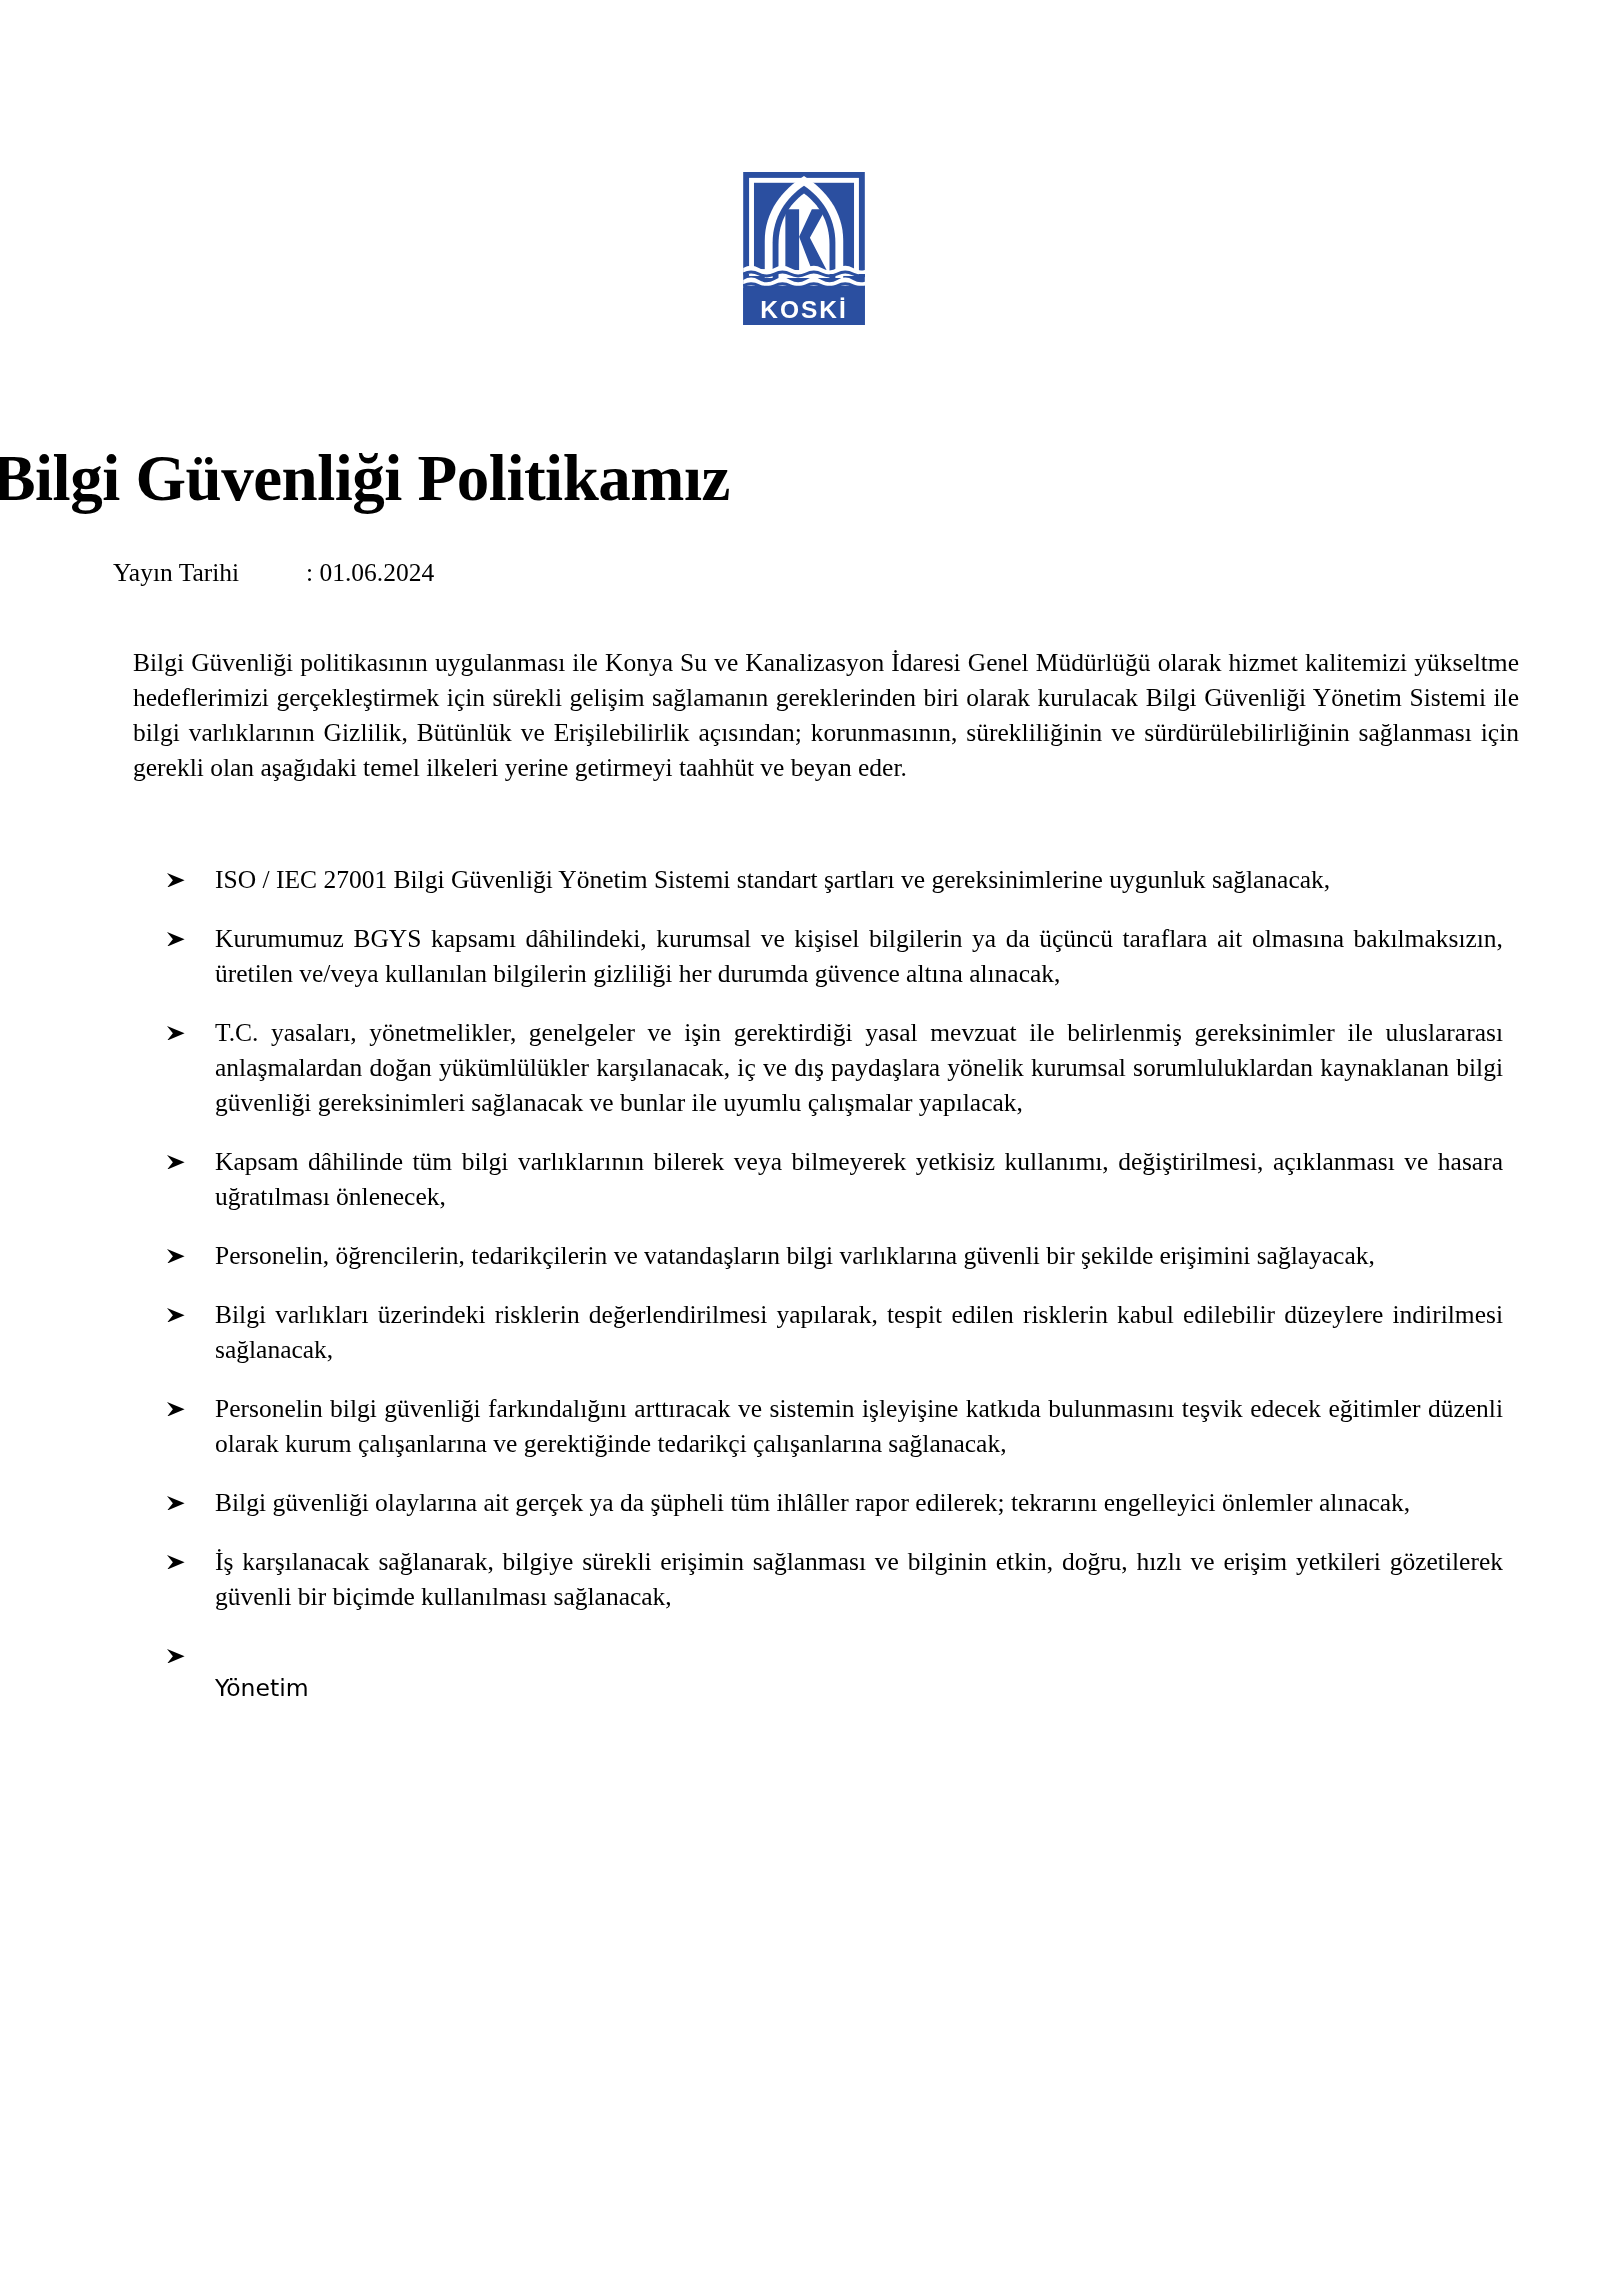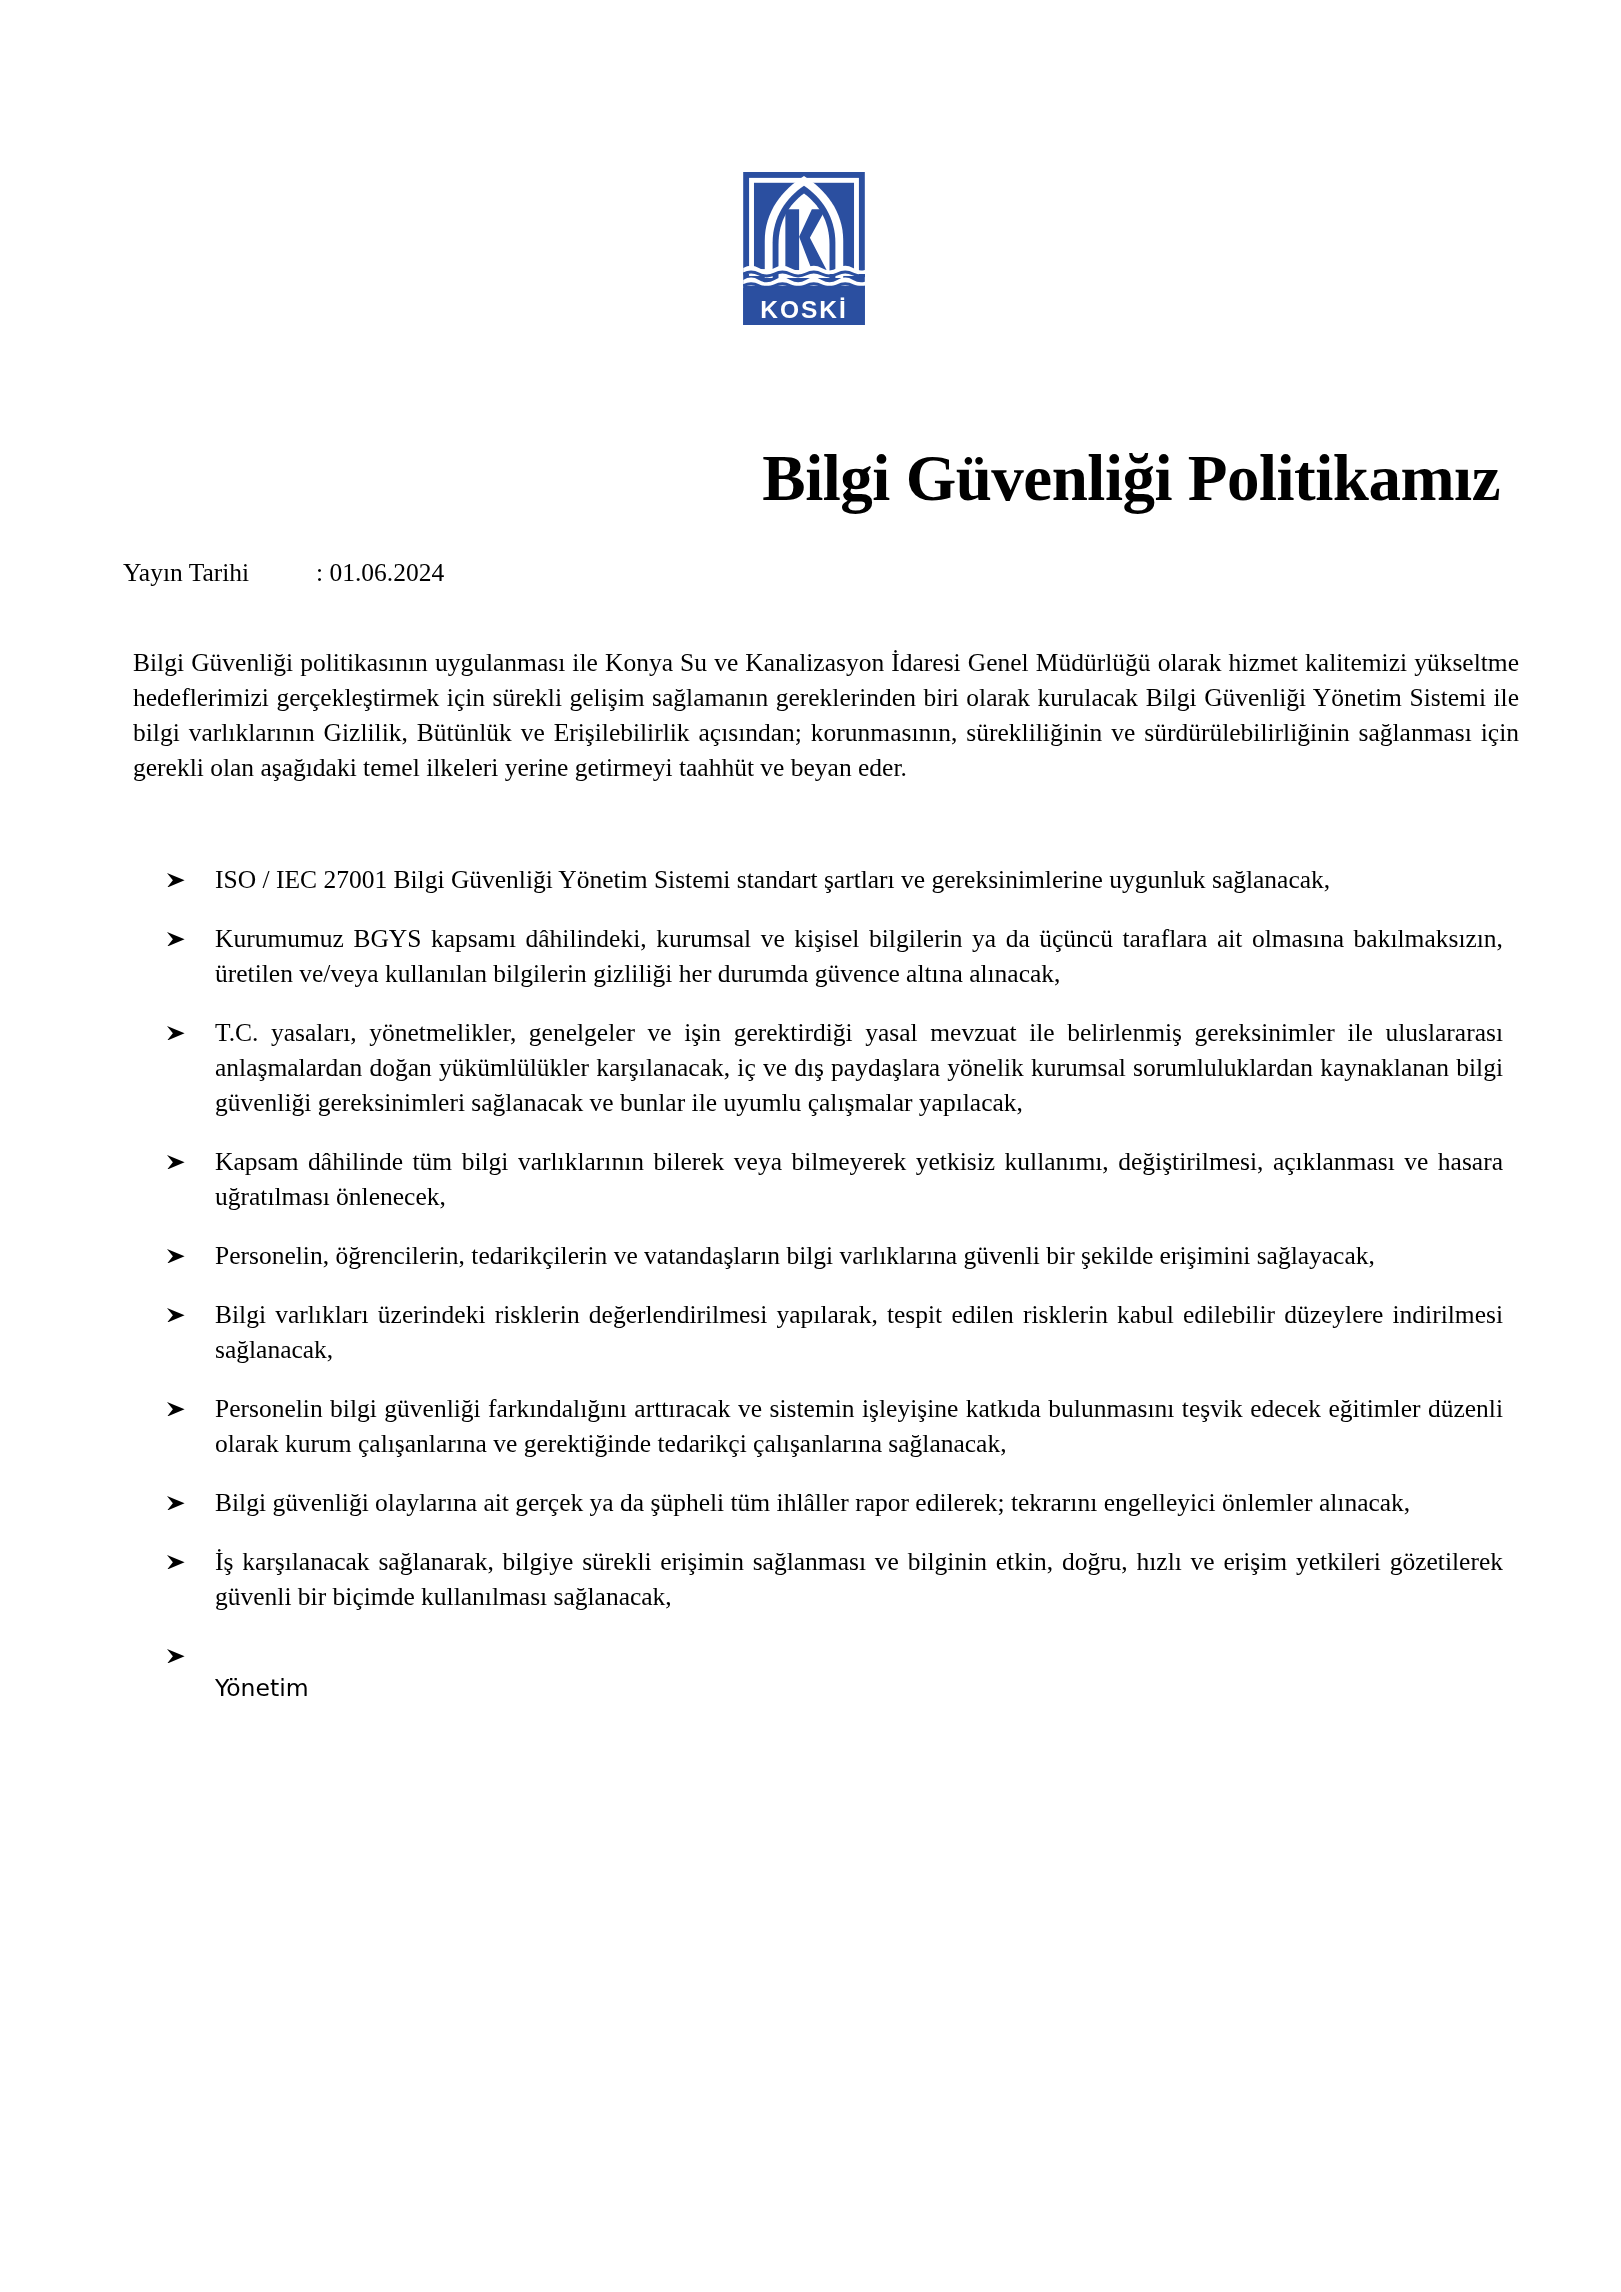--- a/index.html
+++ b/index.html
@@ -1,26 +1,26 @@
 <!DOCTYPE html>
 <html><head>
 <meta charset="utf-8">
 <style>
   html, body { margin: 0; padding: 0; background: #ffffff; }
   body { width: 1621px; height: 2293px; position: relative; overflow: hidden; color: #000; }
   .page { position: absolute; left: 0; top: 0; width: 1621px; height: 2293px; }
   .logo { position: absolute; left: 743px; top: 172px; width: 122px; height: 153px; }
   .title {
     position: absolute; left: 0; width: 1500px; top: 439px; margin: 0;
-    text-align: right; font-family: "Liberation Serif", serif; font-weight: bold;
+    text-align: left; font-family: "Liberation Serif", serif; font-weight: bold;
     font-size: 65px; line-height: 78px; letter-spacing: -0.5px; padding-left: 2px;
     box-sizing: border-box; padding-right: 0; text-indent: -9.8px;
   }
   .serif { font-family: "Liberation Serif", serif; font-size: 25.5px; }
-  .pubdate { position: absolute; left: 123px; top: 555px; line-height: 35px; white-space: pre; }
+  .pubdate { position: absolute; left: 113px; top: 555px; line-height: 35px; white-space: pre; }
   .pubdate .label { display: inline-block; width: 193px; }
   .intro {
     position: absolute; left: 117px; top: 629px; width: 1386px; margin: 16px;
     line-height: 35px; text-align: justify;
   }
   .bullets {
     position: absolute; left: 117px; top: 838px; width: 1386px; margin: 0; padding: 0;
     list-style: none; line-height: 35px;
   }
   .bullets li { position: relative; padding-left: 98px; text-align: justify; margin-top: 24px; }

